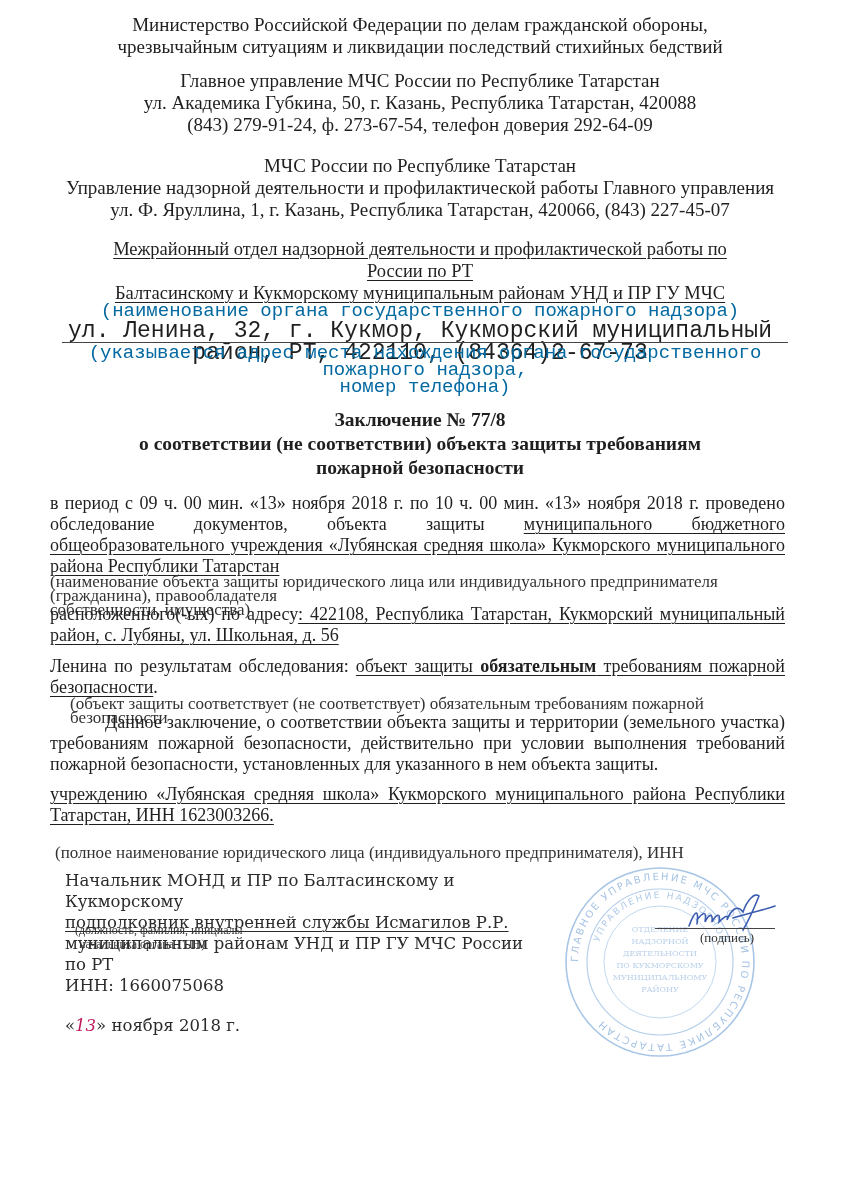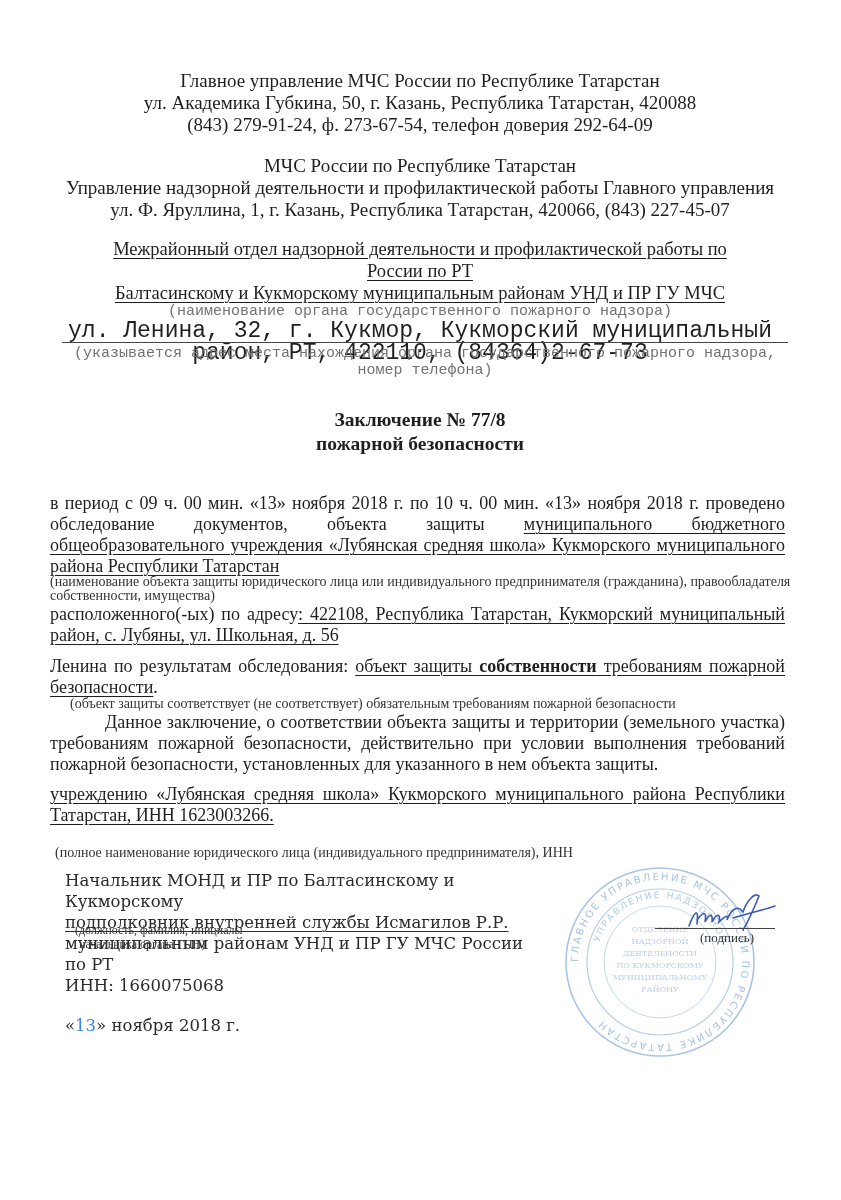--- a/index.html
+++ b/index.html
@@ -3,35 +3,39 @@
   <meta charset="utf-8">
   <style>
     html, body { margin: 0; padding: 0; background: #ffffff; }
     body {
       width: 841px; height: 1200px; position: relative; overflow: hidden;
       font-family: "Liberation Serif", serif; color: #1f1f1f;
     }
     .page { position: absolute; left: 0; top: 0; width: 841px; height: 1200px; }
     .center { text-align: center; }
     .hdr { position: absolute; left: 40px; width: 760px; font-size: 19px; line-height: 22px; }
-    .mono-note { font-family: "Liberation Mono", monospace; font-size: 15px; color: #737373; line-height: 17px; }
+    .mono-note { font-family: "Liberation Mono", monospace; font-size: 19px; color: #0369a1; line-height: 17px; }
     .u { text-decoration: underline; text-underline-offset: 3px; text-decoration-thickness: 1px; }
     .title { position: absolute; left: 60px; width: 720px; font-weight: bold; font-size: 19.5px; line-height: 24px; text-align: center; }
     .para { position: absolute; left: 50px; width: 735px; font-size: 18px; line-height: 21px; text-align: justify; }
     .justify-last { text-align-last: justify; }
-    .small { font-size: 14px; line-height: 14px; color: #333; }
+    .small { font-size: 17px; line-height: 14px; color: #333; }
     .sign { font-family: "DejaVu Serif", serif; font-size: 16.5px; line-height: 21px; color: #2b2b2b; }
-    .blue { color: #3b82f6; }
+    .blue { color: #be185d; font-style: italic; }
     .hline { position: absolute; height: 1px; background: #444; }
   </style>
 </head>
 <body>
 
 <div class="page">
 
+  <div class="hdr center" style="top:14px;">
+    <div>Министерство Российской Федерации по делам гражданской обороны,</div>
+    <div>чрезвычайным ситуациям и ликвидации последствий стихийных бедствий</div>
+  </div>
 
   <div class="hdr center" style="top:70px;">
     <div>Главное управление МЧС России по Республике Татарстан</div>
     <div>ул. Академика Губкина, 50, г. Казань, Республика Татарстан, 420088</div>
     <div>(843) 279-91-24, ф. 273-67-54, телефон доверия 292-64-09</div>
   </div>
 
   <div class="hdr center" style="top:155px; left:30px; width:780px;">
     <div>МЧС России по Республике Татарстан</div>
     <div>Управление надзорной деятельности и профилактической работы Главного управления</div>
@@ -46,40 +50,41 @@
   <div class="mono-note center" style="position:absolute; top:303px; left:40px; width:760px;">(наименование органа государственного пожарного надзора)</div>
   <div class="hdr center" style="top:320px; font-size:23px;font-family:Liberation Mono, monospace;">ул. Ленина, 32, г. Кукмор, Кукморский муниципальный район, РТ, 422110, (84364)2-67-73</div>
   <div class="hline" style="top:342px; left:62px; width:726px;"></div>
   <div class="mono-note center" style="position:absolute; top:345px; left:40px; width:770px;">
     <div>(указывается адрес места нахождения органа государственного пожарного надзора,</div>
     <div>номер телефона)</div>
   </div>
 
   <div class="title" style="top:408px;">
     <div>Заключение № 77/8</div>
+    <div>о соответствии (не соответствии) объекта защиты требованиям</div>
     <div>пожарной безопасности</div>
   </div>
 
   <div class="para" style="top:493px;">
     <div class="justify-last">в  период  с 09 ч. 00  мин. «13» ноября 2018 г. по 10 ч. 00  мин. «13» ноября 2018 г. проведено</div>
     <div class="justify-last"><span>обследование документов, объекта защиты </span><span class="u">муниципального бюджетного</span></div>
     <div class="justify-last"><span class="u">общеобразовательного учреждения «Лубянская средняя школа» Кукморского муниципального</span></div>
     <div><span class="u">района Республики Татарстан</span></div>
   </div>
   <div class="small" style="position:absolute; top:575px; left:50px; width:770px;">
     <div>(наименование объекта защиты юридического лица или индивидуального предпринимателя (гражданина), правообладателя</div>
     <div>собственности, имущества)</div>
   </div>
   <div class="para" style="top:604px;">
     <div class="justify-last"><span>расположенного(-ых) по адресу</span><span class="u">: 422108, Республика Татарстан, Кукморский муниципальный</span></div>
     <div><span class="u">район, с. Лубяны, ул. Школьная, д. 56</span></div>
   </div>
 
   <div class="para" style="top:656px;">
-    <div class="justify-last"><span>Ленина по результатам обследования: </span><span class="u"><span>объект защиты </span><b>собственности</b><span> требованиям пожарной</span></span></div>
+    <div class="justify-last"><span>Ленина по результатам обследования: </span><span class="u"><span>объект защиты </span><b>обязательным</b><span> требованиям пожарной</span></span></div>
     <div><span class="u">безопасности</span><span>.</span></div>
   </div>
   <div class="small" style="position:absolute; top:697px; left:70px; width:720px;">(объект защиты соответствует (не соответствует) обязательным требованиям пожарной безопасности</div>
   <div class="para" style="top:712px; text-indent:55px;">Данное заключение, о соответствии объекта защиты и территории (земельного участка) требованиям пожарной безопасности, действительно при условии выполнения требований пожарной безопасности, установленных для указанного в нем объекта защиты.</div>
 
   <div class="para" style="top:784px;">
     <div class="justify-last"><span class="u">учреждению  «Лубянская средняя школа»  Кукморского муниципального района Республики</span></div>
     <div><span class="u">Татарстан, ИНН 1623003266.</span></div>
   </div>
   <div class="small" style="position:absolute; top:846px; left:55px; width:700px;">(полное наименование юридического лица (индивидуального предпринимателя), ИНН</div>

